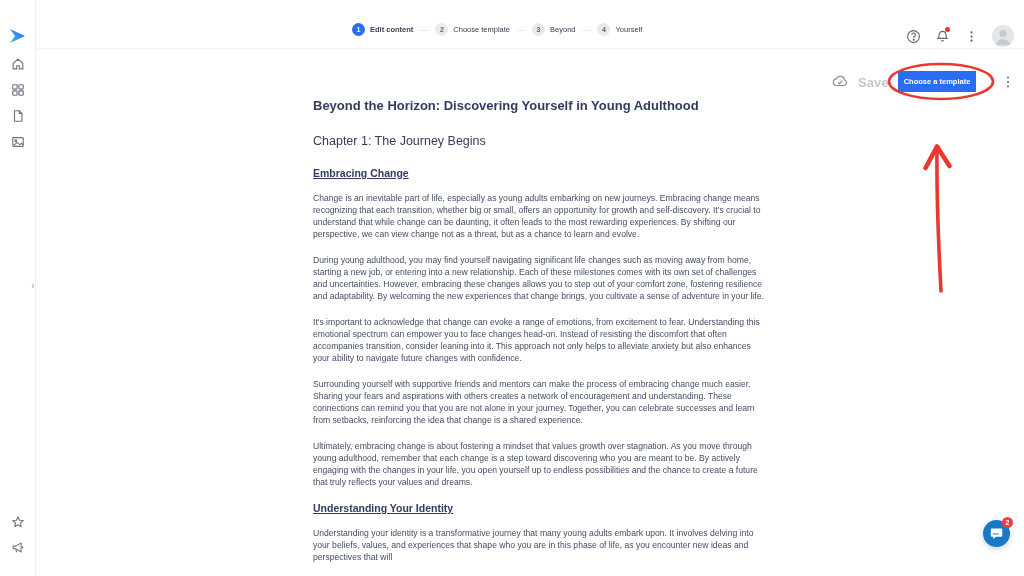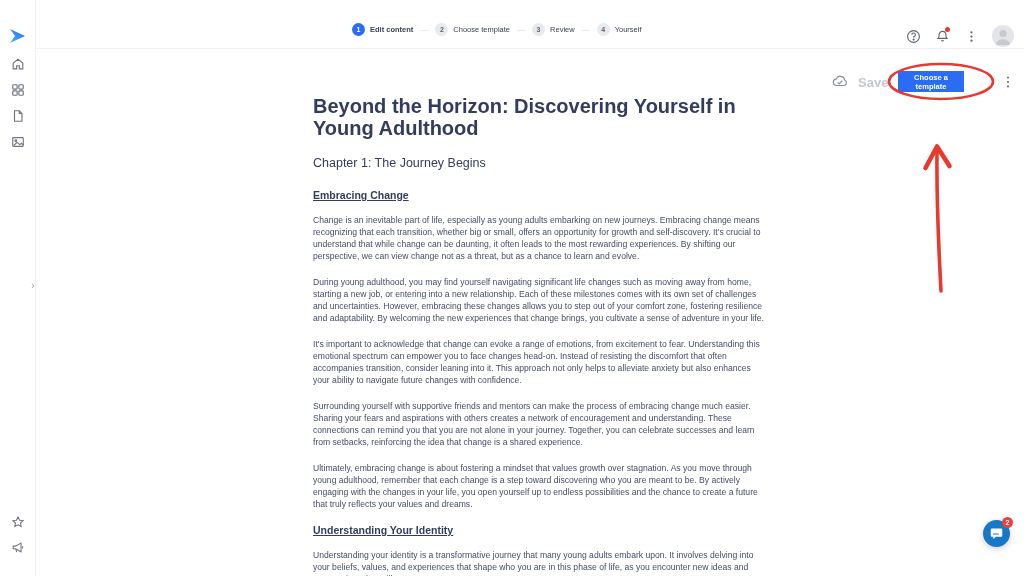--- a/index.html
+++ b/index.html
@@ -46,29 +46,29 @@
   .avatar { width:22px; height:22px; border-radius:50%; background:#e3e5e8; overflow:hidden; position:relative; cursor:pointer; }
   .avatar svg { width:22px; height:22px; color:#c7cacf; }
 
   
   .cloud-status { position:absolute; left:831px; top:73px; width:18px; height:16px; color:#8a9099; z-index:4; }
   .save-btn {
     position:absolute; left:858px; top:74px; width:30px; height:16px; z-index:4;
     background:none; border:none; font-family:inherit; font-size:13px; font-weight:700; color:#c3c8cf; cursor:default;
   }
   .choose-btn {
-    position:absolute; left:898px; top:71px; width:66px; height:21px; z-index:4;
+    position:absolute; left:898px; top:71px; width:78px; height:21px; z-index:4;
     background:var(--accent,#2a6df4); color:#fff; border:none; border-radius:0;
     font-family:inherit; font-size:7.5px; font-weight:700; cursor:pointer;
   }
   .kebab { position:absolute; left:1002px; top:74px; width:12px; height:16px; color:#6d7480; z-index:4; cursor:pointer; display:flex; align-items:center; justify-content:center; }
 
   
   .content { position:absolute; left:313px; top:95px; width:456px; z-index:1; }
-  .doc-title { font-size:20px; line-height:22px; font-weight:700; color:#333c5e; max-width:432px; margin-bottom:17px; cursor:text; }
+  .doc-title { font-size:13px; line-height:22px; font-weight:700; color:#333c5e; max-width:432px; margin-bottom:17px; cursor:text; }
   .doc-chapter { font-size:12.5px; font-weight:400; color:#333c5e; margin-bottom:19px; cursor:text; }
   .doc-h3 { font-size:10.5px; font-weight:700; color:#333c5e; margin:4px 0 13px; cursor:text;text-decoration:underline; }
   .doc-p { font-size:8.6px; line-height:12px; color:#454d66; margin-bottom:14px; cursor:text; }
 
   
   .annotations { position:absolute; left:0; top:0; width:1024px; height:576px; pointer-events:none; z-index:9; }
 
   
   .chat-fab {
     position:absolute; right:14px; bottom:29px; width:27px; height:27px; border-radius:50%;
@@ -150,21 +150,21 @@
       <span class="step-label">Edit content</span>
     </div>
     <span class="step-dash">—</span>
     <div class="step">
       <span class="step-circle">2</span>
       <span class="step-label">Choose template</span>
     </div>
     <span class="step-dash">—</span>
     <div class="step">
       <span class="step-circle">3</span>
-      <span class="step-label">Review</span>
+      <span class="step-label">Beyond</span>
     </div>
     <span class="step-dash">—</span>
     <div class="step">
       <span class="step-circle">4</span>
       <span class="step-label">Yourself</span>
     </div>
   </div>
 
   <div class="header-actions">
     <span class="h-icon">

